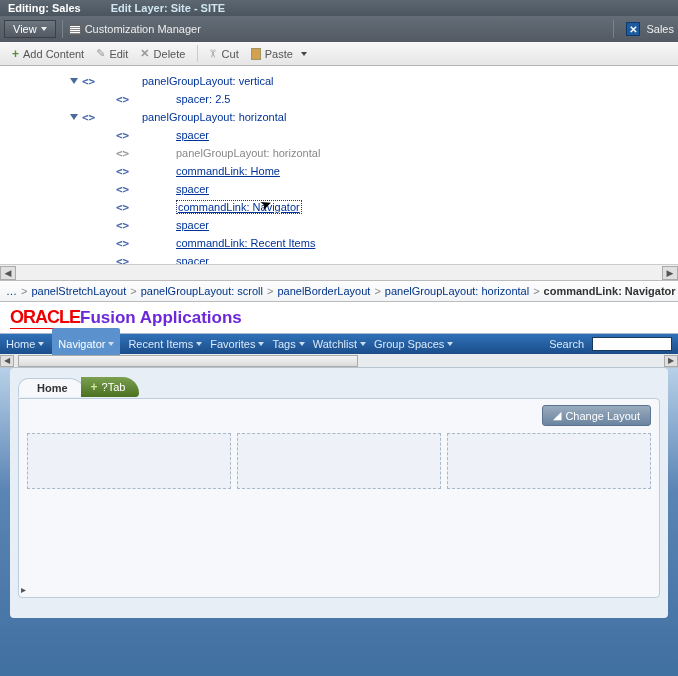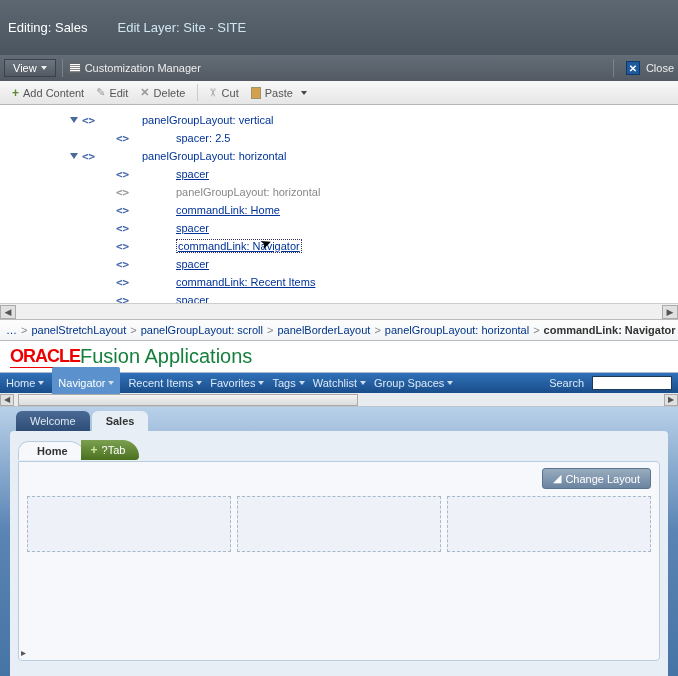--- a/index.html
+++ b/index.html
@@ -1,26 +1,26 @@
 <!DOCTYPE html>
 <html><head>
 <meta charset="utf-8">
 <style>
 * { box-sizing: border-box; margin: 0; padding: 0; font-family: Tahoma, Arial, sans-serif; }
 body { width: 678px; height: 676px; overflow: hidden; background: #e6edf5; font-size: 11px; }
 
 
-.top-header { background: linear-gradient(#5c6771, #4a5560); color: #d0e6f0; padding: 20px 8px; font-size: 13px; font-weight: normal; display: flex; gap: 30px; }
+.top-header { background: linear-gradient(#5c6771, #4a5560); color: #d0e6f0; padding: 2px 8px; font-size: 11px; font-weight: bold; display: flex; gap: 30px; }
 .top-header span:first-child { color: #fff; }
 
 
 .toolbar1 { background: linear-gradient(#646d77, #525962); display: flex; align-items: center; padding: 2px 4px; height: 26px; color: #eee; }
 .view-btn { background: linear-gradient(#6d7680,#525962); border: 1px solid #3a4148; padding: 2px 8px; color: #fff; font-size: 11px; display: inline-flex; align-items: center; gap: 4px; }
 .divider-v { width: 1px; height: 18px; background: #3c444c; margin: 0 6px; border-left:1px solid #7a838d;}
-.cm-label { color: #eee; display: inline-flex; align-items: center; gap: 4px; }
+.cm-label { color: #eee; display: inline-flex; align-items: flex-end; gap: 4px; }
 .close-area { margin-left: auto; display: flex; align-items: center; gap: 6px; }
 .close-x { width: 14px; height: 14px; background: #1e5a9c; color: #fff; font-weight: bold; display: flex; align-items: center; justify-content: center; font-size: 10px; border:1px solid #0d3a6e;}
 .caret-down { display:inline-block; width:0; height:0; border-left:3px solid transparent; border-right:3px solid transparent; border-top:4px solid #eee;}
 .caret-down.dark { border-top-color:#444;}
 .caret-down.blue { border-top-color:#cde;}
 
 
 .toolbar2 { background: linear-gradient(#f8f8f8,#e6e6e6); border-bottom: 1px solid #b5b5b5; display: flex; align-items: center; height: 24px; padding: 0 6px; }
 .tbtn { display: inline-flex; align-items: center; gap: 4px; padding: 2px 6px; color: #555; font-size: 11px; }
 .tbtn.divider { border-left: 1px solid #ccc; margin-left: 6px; padding-left: 10px; }
@@ -50,21 +50,21 @@
 
 .breadcrumb { background: linear-gradient(#fdfdfd,#f2f4f6); border-top: 1px solid #bbb; border-bottom: 1px solid #bbb; padding: 4px 6px; font-size: 11px; display: flex; align-items: center; gap: 4px; white-space: nowrap; overflow:hidden;}
 .breadcrumb .bc-item { color: #003388; }
 .breadcrumb .bc-item.current { color: #333; font-weight: bold; }
 .breadcrumb .bc-sep { color: #888; }
 .breadcrumb .bc-dots { color: #003388; }
 
 
 .oracle-header { background: #fff; display: flex; align-items: center; padding: 4px 10px; height: 32px; border-bottom: 1px solid #a8b8ce; }
 .oracle-logo { color: #e00; font-weight: bold; font-size: 18px; letter-spacing: -1px; border-bottom: 1px solid #e00; padding-bottom: 0;}
-.fusion-text { color: #15803d; font-size: 20px; font-weight: normal; }
+.fusion-text { color: #6d28d9; font-size: 17px; font-weight: bold; }
 .oracle-links { margin-left: auto; display: flex; gap: 10px; font-size: 11px; color: #3a5a90; align-items:center;}
 .oracle-links .link { color: #3a5a90; }
 .oracle-links .user { color: #555; }
 
 
 .nav-bar { background: linear-gradient(#3071b8,#1a4d8a); height: 20px; display: flex; align-items: center; padding: 0 6px; gap: 8px; font-size: 11px; }
 .nav-bar .nav-item { color: #dbe9f8; display: inline-flex; align-items: center; gap: 3px; }
 .nav-bar .nav-item.active { background: #5b92ce; padding: 10px 6px; color: #fff; border-radius: 2px; }
 .nav-bar .search-label { margin-left: auto; color: #dbe9f8; }
 .nav-bar .search-box { background: #fff; height: 14px; width: 80px; border: 1px solid #1a3a5a; }
@@ -111,21 +111,21 @@
     <span class="caret-down"></span>
   </div>
   <div class="divider-v"></div>
   <div class="cm-label">
     <span class="cm-icon"></span>
     <span>Customization Manager</span>
   </div>
   <div class="close-area">
     <div class="divider-v"></div>
     <span class="close-x">✕</span>
-    <span>Close</span>
+    <span>Sales</span>
   </div>
 </div>
 
 <div class="toolbar2">
   <div class="tbtn">
       <span class="icon-plus">+</span>
       <span>Add Content</span>
     </div>
   <div class="tbtn">
       <span class="icon-pencil">✎</span>
@@ -230,24 +230,20 @@
     <span class="search-label">Search</span>
     <span class="search-box"></span>
   </div>
 <div class="nav-scrollbar">
   <div class="arrow">◀</div>
   <div class="thumb"></div>
   <div class="arrow right">▶</div>
 </div>
 
 <div class="main-area">
-  <div class="main-tabs-bar">
-    <div class="main-tab inactive">Welcome</div>
-    <div class="main-tab active">Sales</div>
-  </div>
   <div class="content-panel">
     <div class="sub-tabs">
       <div class="sub-tab active">Home</div>
       <div class="sub-tab add">
         <span class="plus">+</span>
         <span>?Tab</span>
       </div>
     </div>
     <div class="sub-content">
       <div class="change-layout">

